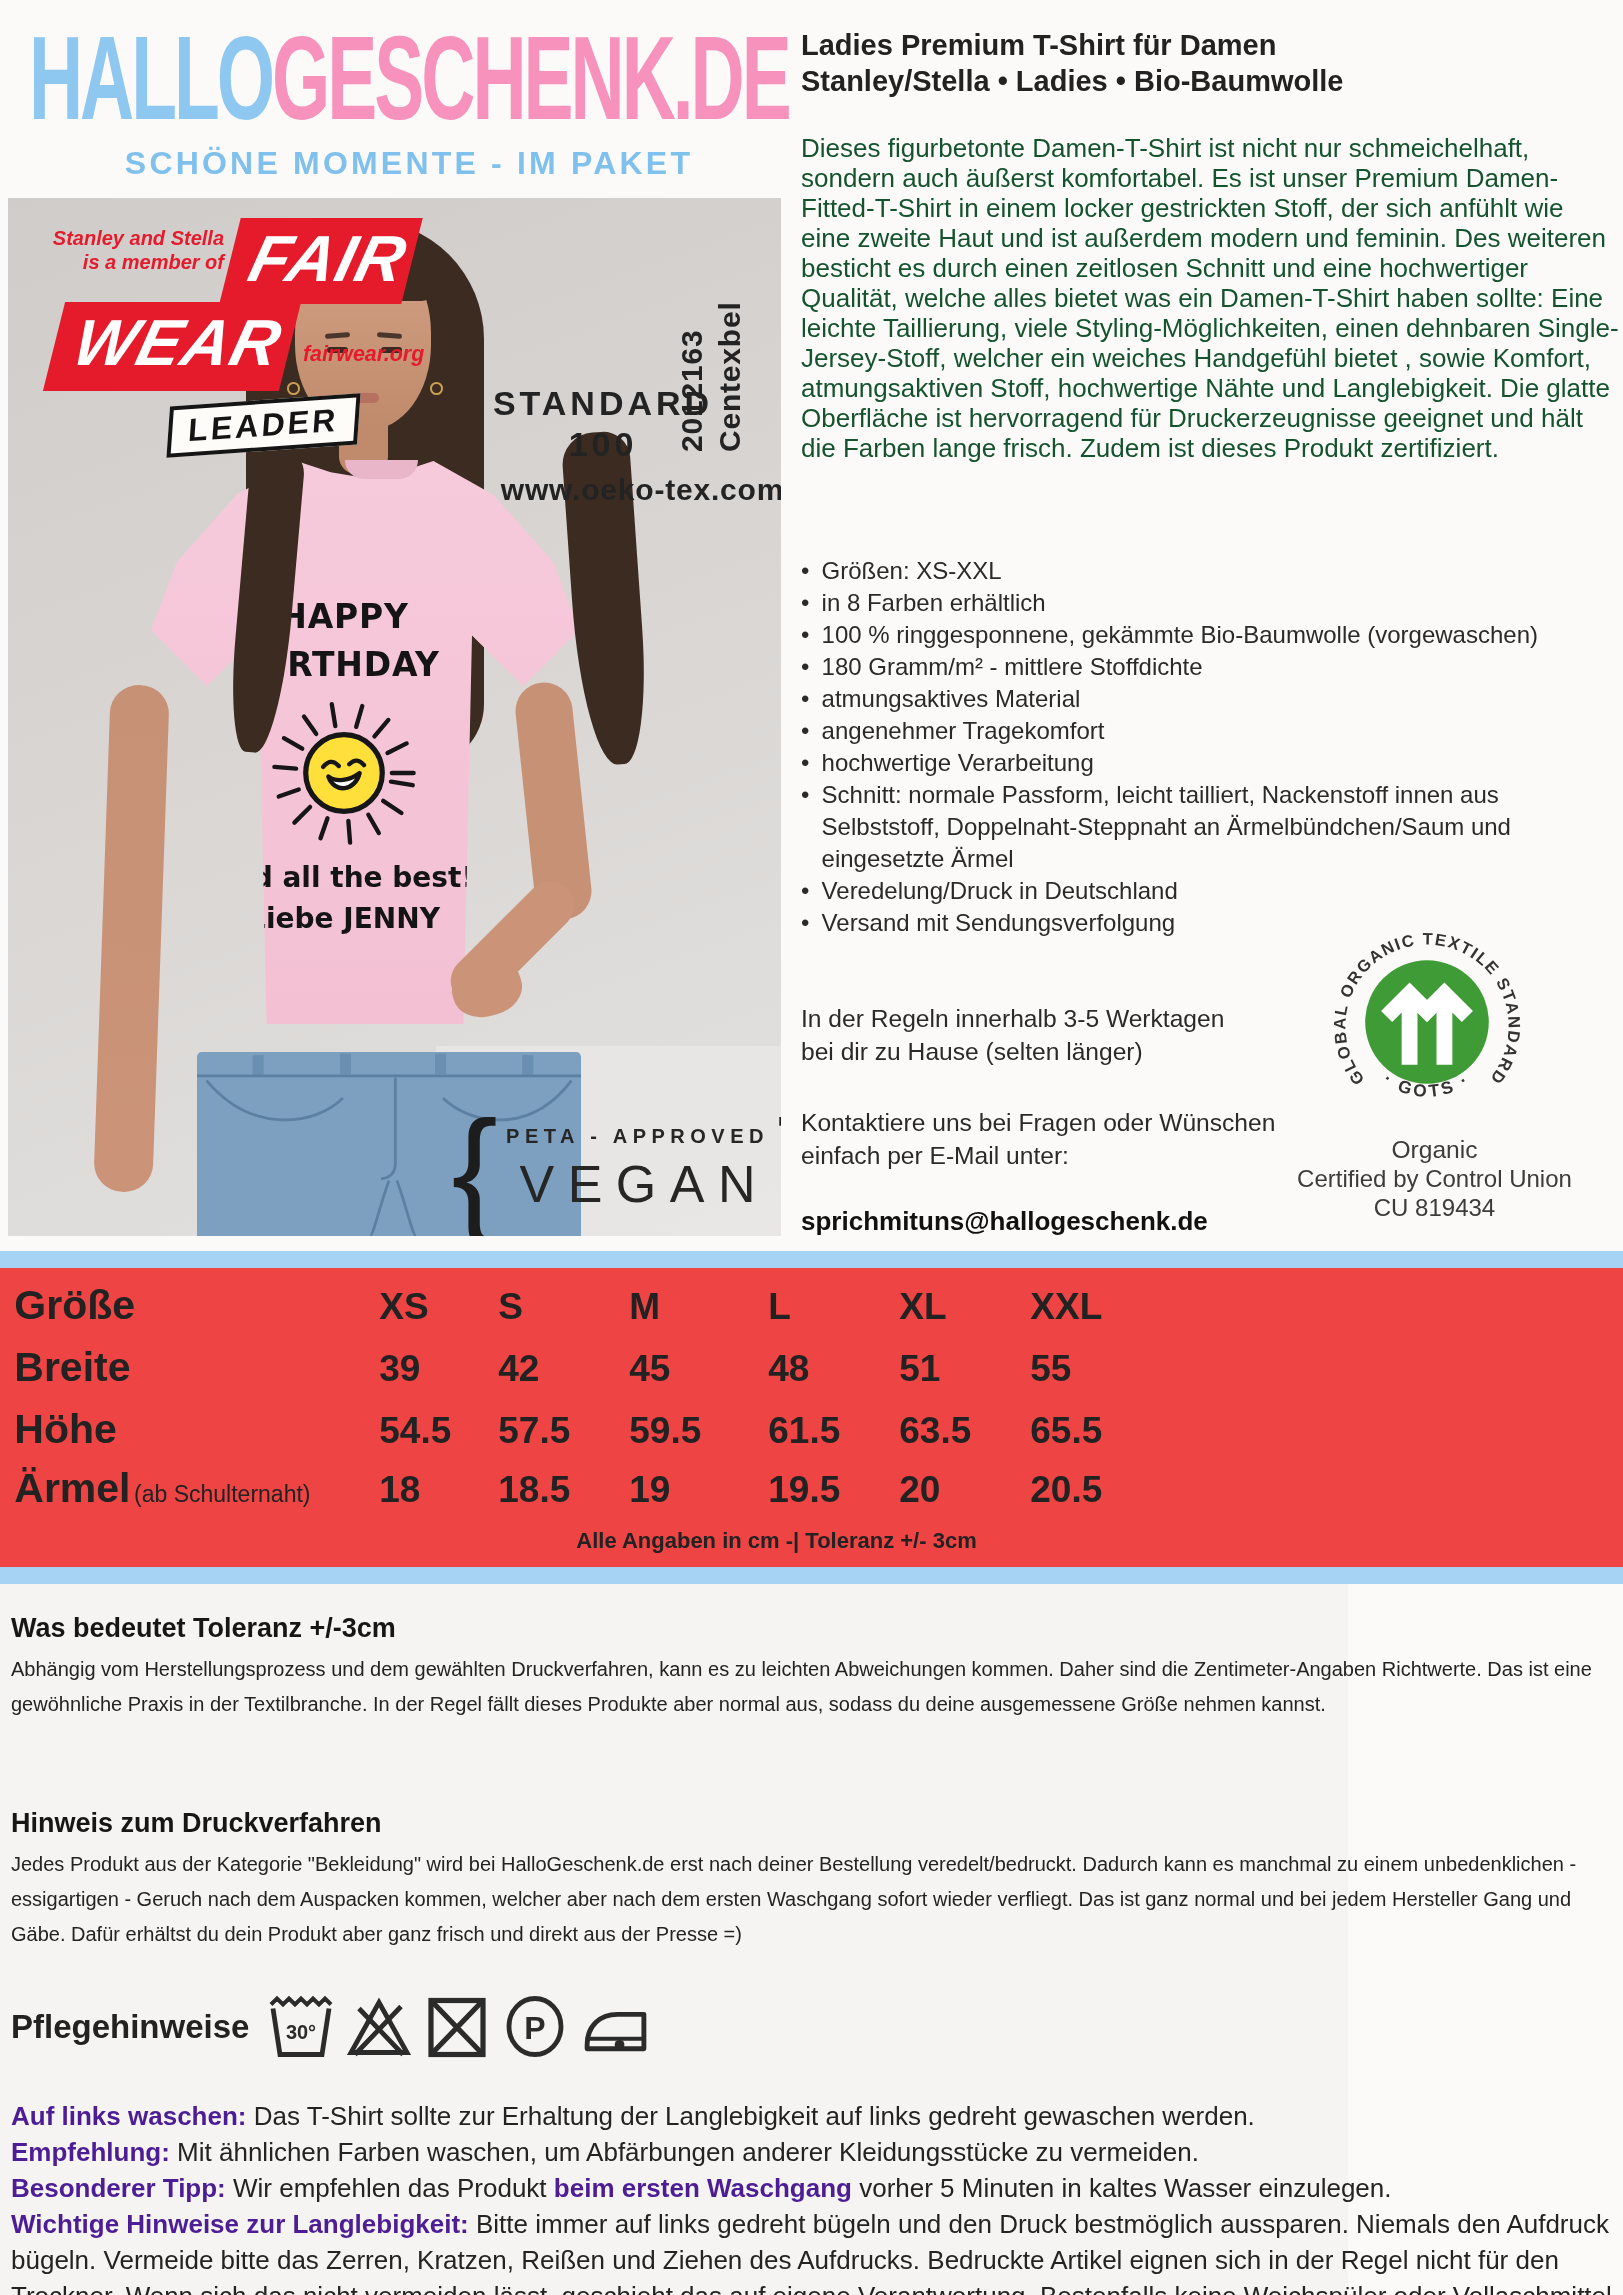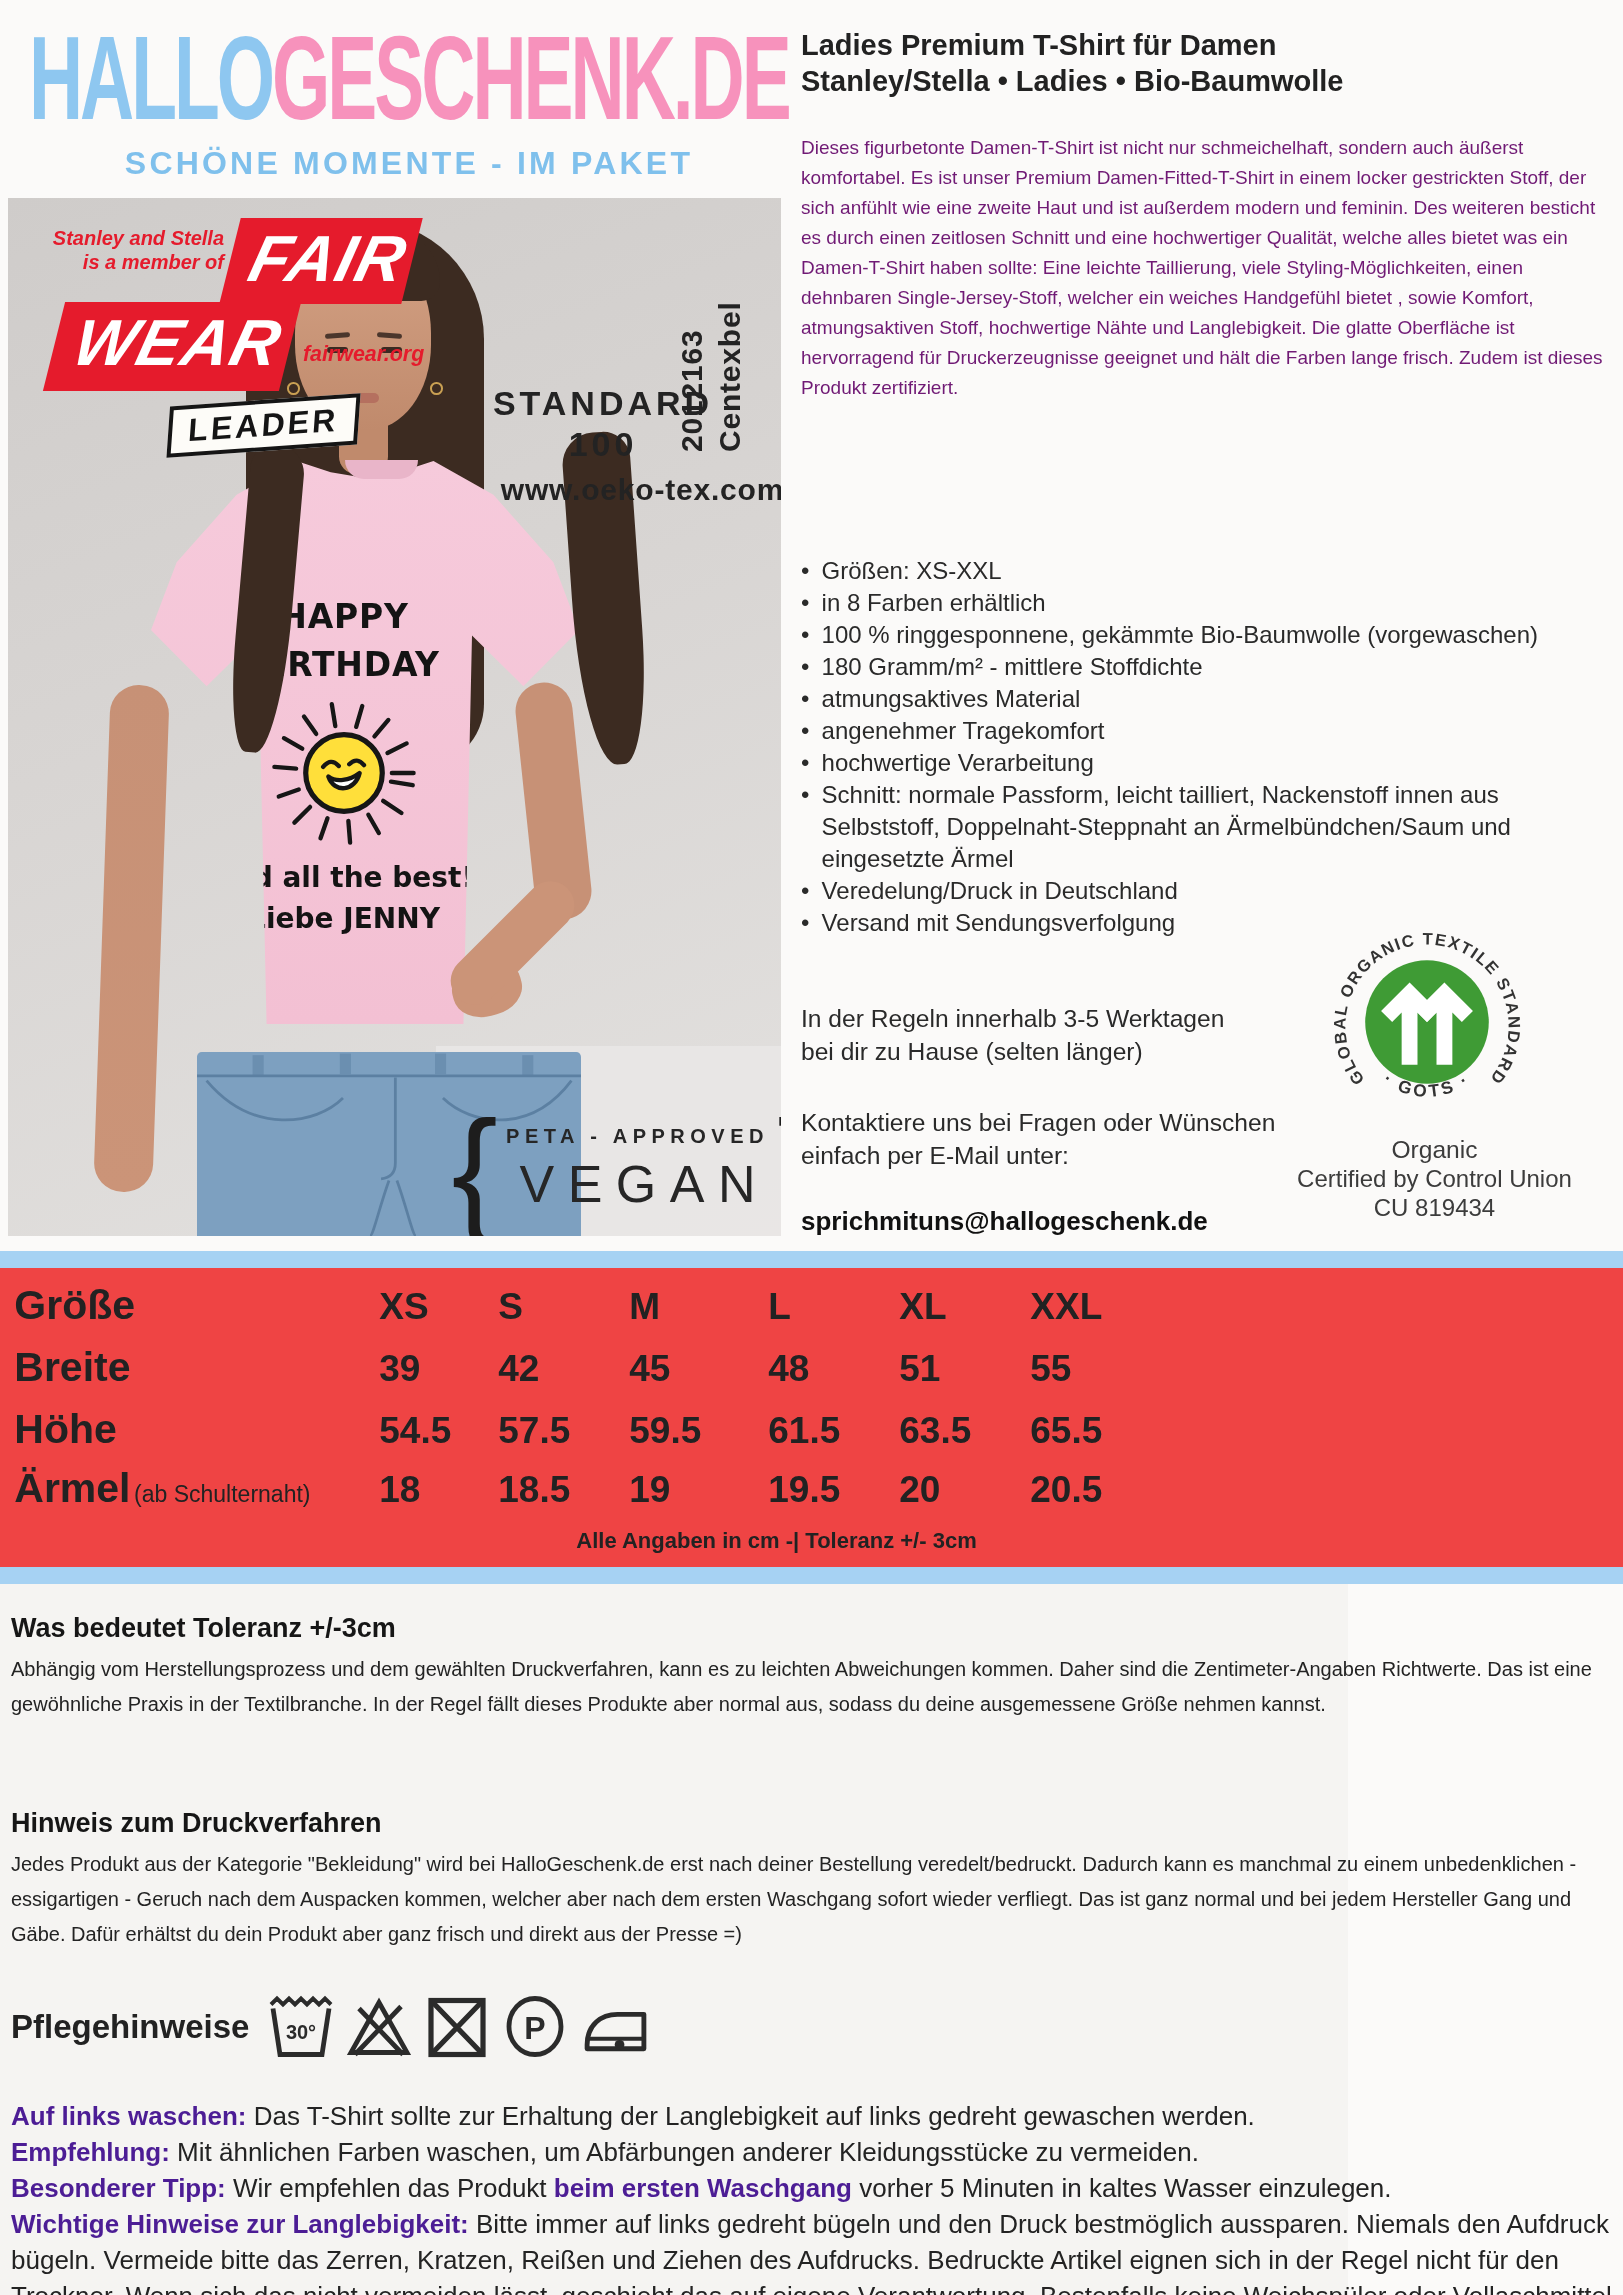--- a/index.html
+++ b/index.html
@@ -86,21 +86,21 @@
   
   .vegan{left:474px;top:896px;width:311px;height:151px;z-index:10;display:flex;
     align-items:center;justify-content:center;color:#262626;}
   .vg-brace{font-size:139px;font-weight:400;line-height:139px;color:#1d1d1d;}
   .vg-mid{margin:0 8px;text-align:center;}
   .vg-top{font-size:20px;font-weight:700;letter-spacing:5.5px;}
   .vg-word{font-size:52px;font-weight:400;letter-spacing:13.5px;margin-top:6.3px;text-indent:13.5px;}
 
   
   .rc-title{left:801px;top:27px;width:816px;font-weight:700;font-size:29px;line-height:36px;}
-  .rc-desc{left:801px;top:133px;width:818px;font-size:19px;line-height:30px;color:#701a75;}
+  .rc-desc{left:801px;top:133px;width:818px;font-size:26px;line-height:30px;color:#14532d;}
   .rc-bullets{left:801px;top:555px;width:818px;font-size:24px;color:#2a2a2a;}
   .bullet{display:flex;line-height:32px;}
   .bullet .dot{width:20.6px;flex:none;}
   .rc-delivery{left:801px;top:1003px;width:713px;font-size:24.6px;line-height:32.5px;color:#2a2a2a;}
   .rc-contact{left:801px;top:1107px;width:713px;font-size:24.6px;line-height:32.5px;color:#2a2a2a;}
   .rc-email{left:801px;top:1206px;width:713px;font-size:26px;font-weight:700;color:#111;}
 
   
   .gots{left:1292px;top:919px;width:285px;height:317px;z-index:5;}
   .gots-svg{left:32px;top:0;}

